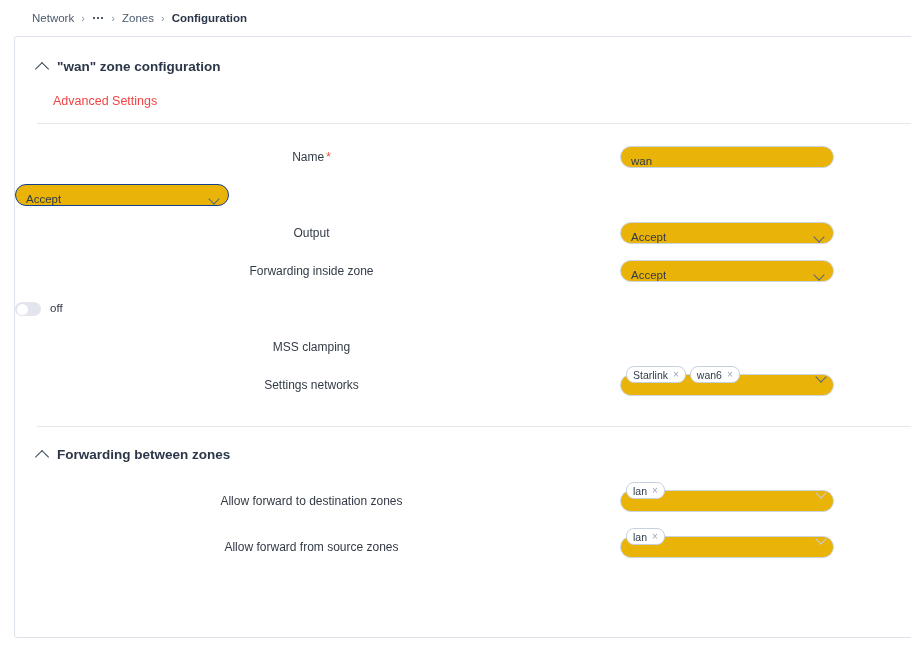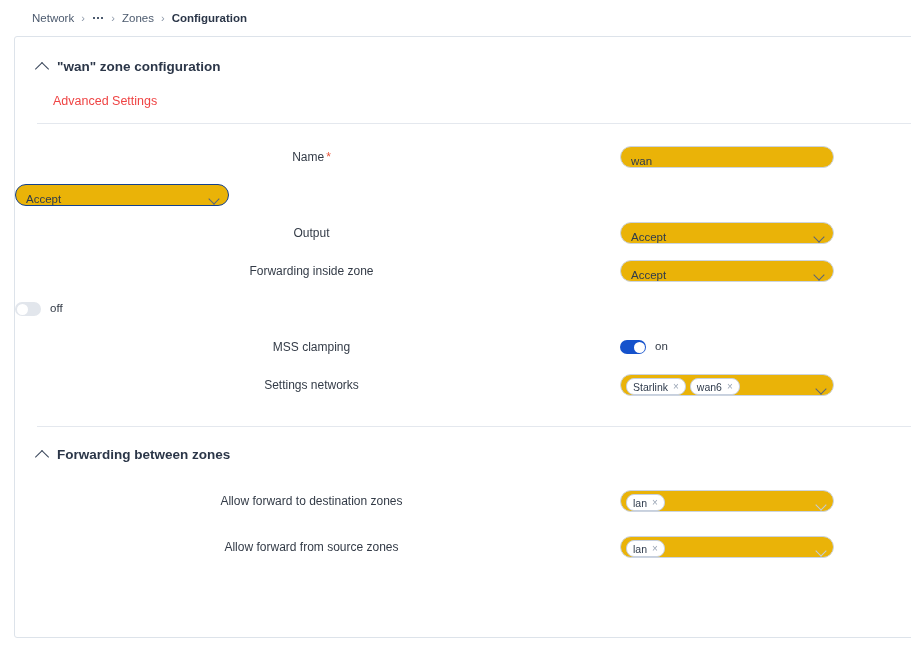--- a/index.html
+++ b/index.html
@@ -186,21 +186,21 @@
     flex: none;
   }
   .caret.muted {
     border-right-color: #c3ccda;
     border-bottom-color: #c3ccda;
   }
 
   
   .multiselect {
     gap: 4px;
-    padding: 0 8px 0 5px;
+    padding: 0 8px 12px 5px;
   }
   .chips {
     flex: 1;
     display: flex;
     align-items: center;
     gap: 4px;
     overflow: hidden;
   }
   .chip {
     display: inline-flex;
@@ -338,28 +338,20 @@
           <div class="toggle">
               <span class="knob"></span>
             </div>
           <span class="toggle-state">off</span>
         </div>
       </div>
     </div>
 
     <div class="row">
       <div class="label">MSS clamping</div>
-      <div class="control">
-        <div class="toggle-wrap">
-          <div class="toggle on">
-              <span class="knob"></span>
-            </div>
-          <span class="toggle-state">on</span>
-        </div>
-      </div>
     </div>
 
     <div class="row">
       <div class="label">Settings networks</div>
       <div class="control">
         <div class="field multiselect">
           <div class="chips">
             <span class="chip">
               <span>Starlink</span>
               <span class="chip-x">×</span>

